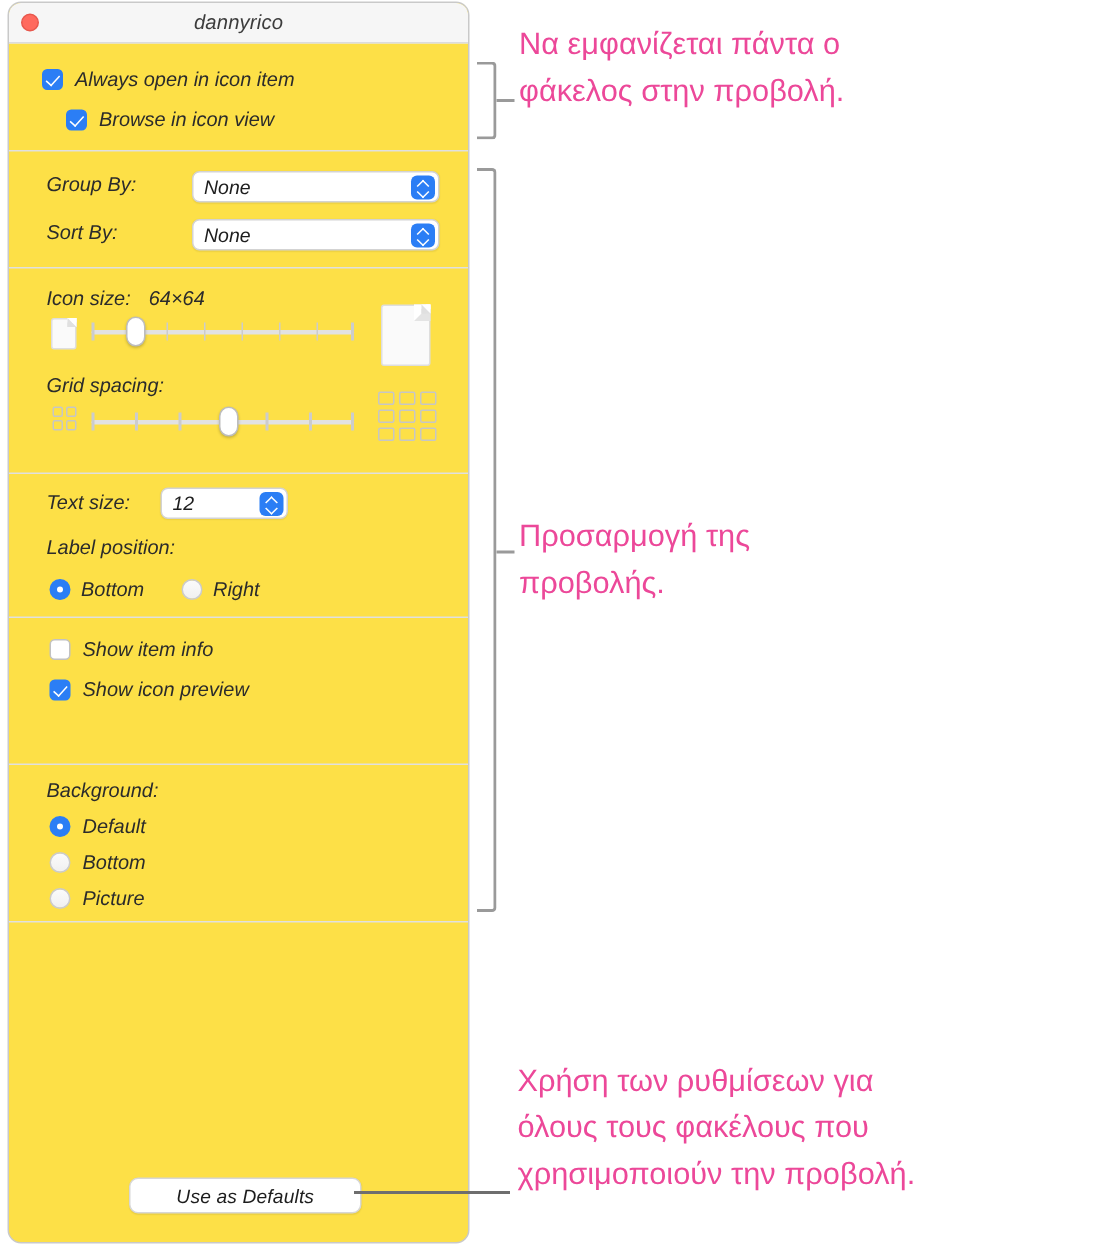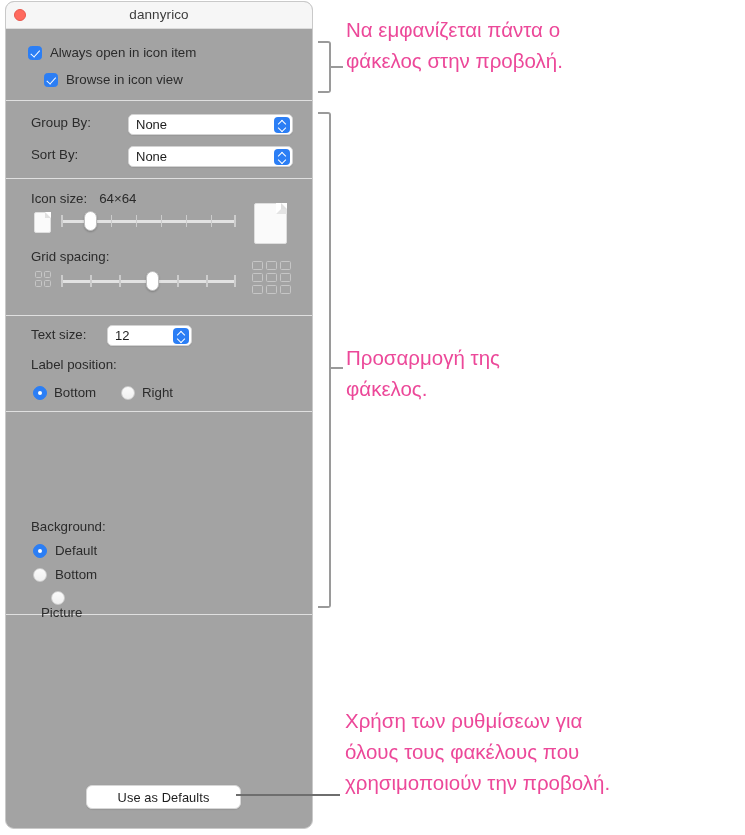--- a/index.html
+++ b/index.html
@@ -16,25 +16,26 @@
     overflow: hidden;
   }
 
   
   #window {
     position: absolute;
     left: 5px;
     top: 1px;
     width: 308px;
     height: 828px;
-    background: #a3a3a3;
+    background: #fde047;
     border: 1px solid #c9c9c9;
     border-radius: 9px;
     box-sizing: border-box;
     overflow: hidden;
+    font-style: italic;
   }
 
   #titlebar {
     position: relative;
     height: 27px;
     background: #f6f6f6;
     border-bottom: 1px solid #dcdcdc;
     box-sizing: border-box;
   }
   #close-btn {
@@ -408,51 +409,62 @@
     <div class="row" style="left:27px; top:69px;">
       <div class="rb on"></div>
       <span class="lbl" style="margin-left:7px;">Bottom</span>
     </div>
     <div class="row" style="left:115px; top:69px;">
       <div class="rb off"></div>
       <span class="lbl" style="margin-left:7px;">Right</span>
     </div>
   </div>
 
+  <div class="section sep" style="position:absolute; left:0; top:410px; width:306px; height:98px;">
+
+    <div class="row" style="left:27px; top:13px;">
+      <div class="cb off"></div>
+      <span class="lbl" style="margin-left:8px;">Show item info</span>
+    </div>
+    <div class="row" style="left:27px; top:40px;">
+      <div class="cb on"></div>
+      <span class="lbl" style="margin-left:8px;">Show icon preview</span>
+    </div>
+  </div>
 
   <div class="section sep" style="position:absolute; left:0; top:508px; width:306px; height:105px;">
 
     <div class="row" style="left:25px; top:9px;text-align:center;">
       <span class="lbl">Background:</span>
     </div>
 
     <div class="row" style="left:27px; top:33px;">
       <div class="rb on"></div>
       <span class="lbl" style="margin-left:8px;">Default</span>
     </div>
     <div class="row" style="left:27px; top:57px;">
       <div class="rb off"></div>
       <span class="lbl" style="margin-left:8px;">Bottom</span>
     </div>
-    <div class="row" style="left:27px; top:81px;flex-direction:column;">
+    <div class="row" style="left:27px; top:81px;">
       <div class="rb off"></div>
       <span class="lbl" style="margin-left:8px;">Picture</span>
     </div>
   </div>
 
   <div id="use-defaults">Use as Defaults</div>
 
 </div>
 
 <div class="bracket" style="left:318px; top:41px; height:52px;"></div>
 <div class="stub" style="left:331px; top:66px; width:12px;"></div>
 <div class="callout" style="left:346px; top:14px; width:390px;">Να εμφανίζεται πάντα ο
 φάκελος στην προβολή.</div>
 
 <div class="bracket" style="left:318px; top:112px; height:496px;"></div>
 <div class="stub" style="left:331px; top:367px; width:12px;"></div>
 <div class="callout" style="left:346px; top:342px; width:340px;">Προσαρμογή της
-φάκελος.</div>
+προβολής.</div>
 
 <div class="leader" style="left:236px; top:794px; width:104px;"></div>
 <div class="callout" style="left:345px; top:705px; width:400px;">Χρήση των ρυθμίσεων για
 όλους τους φακέλους που
 χρησιμοποιούν την προβολή.</div>
 
 </body></html>

